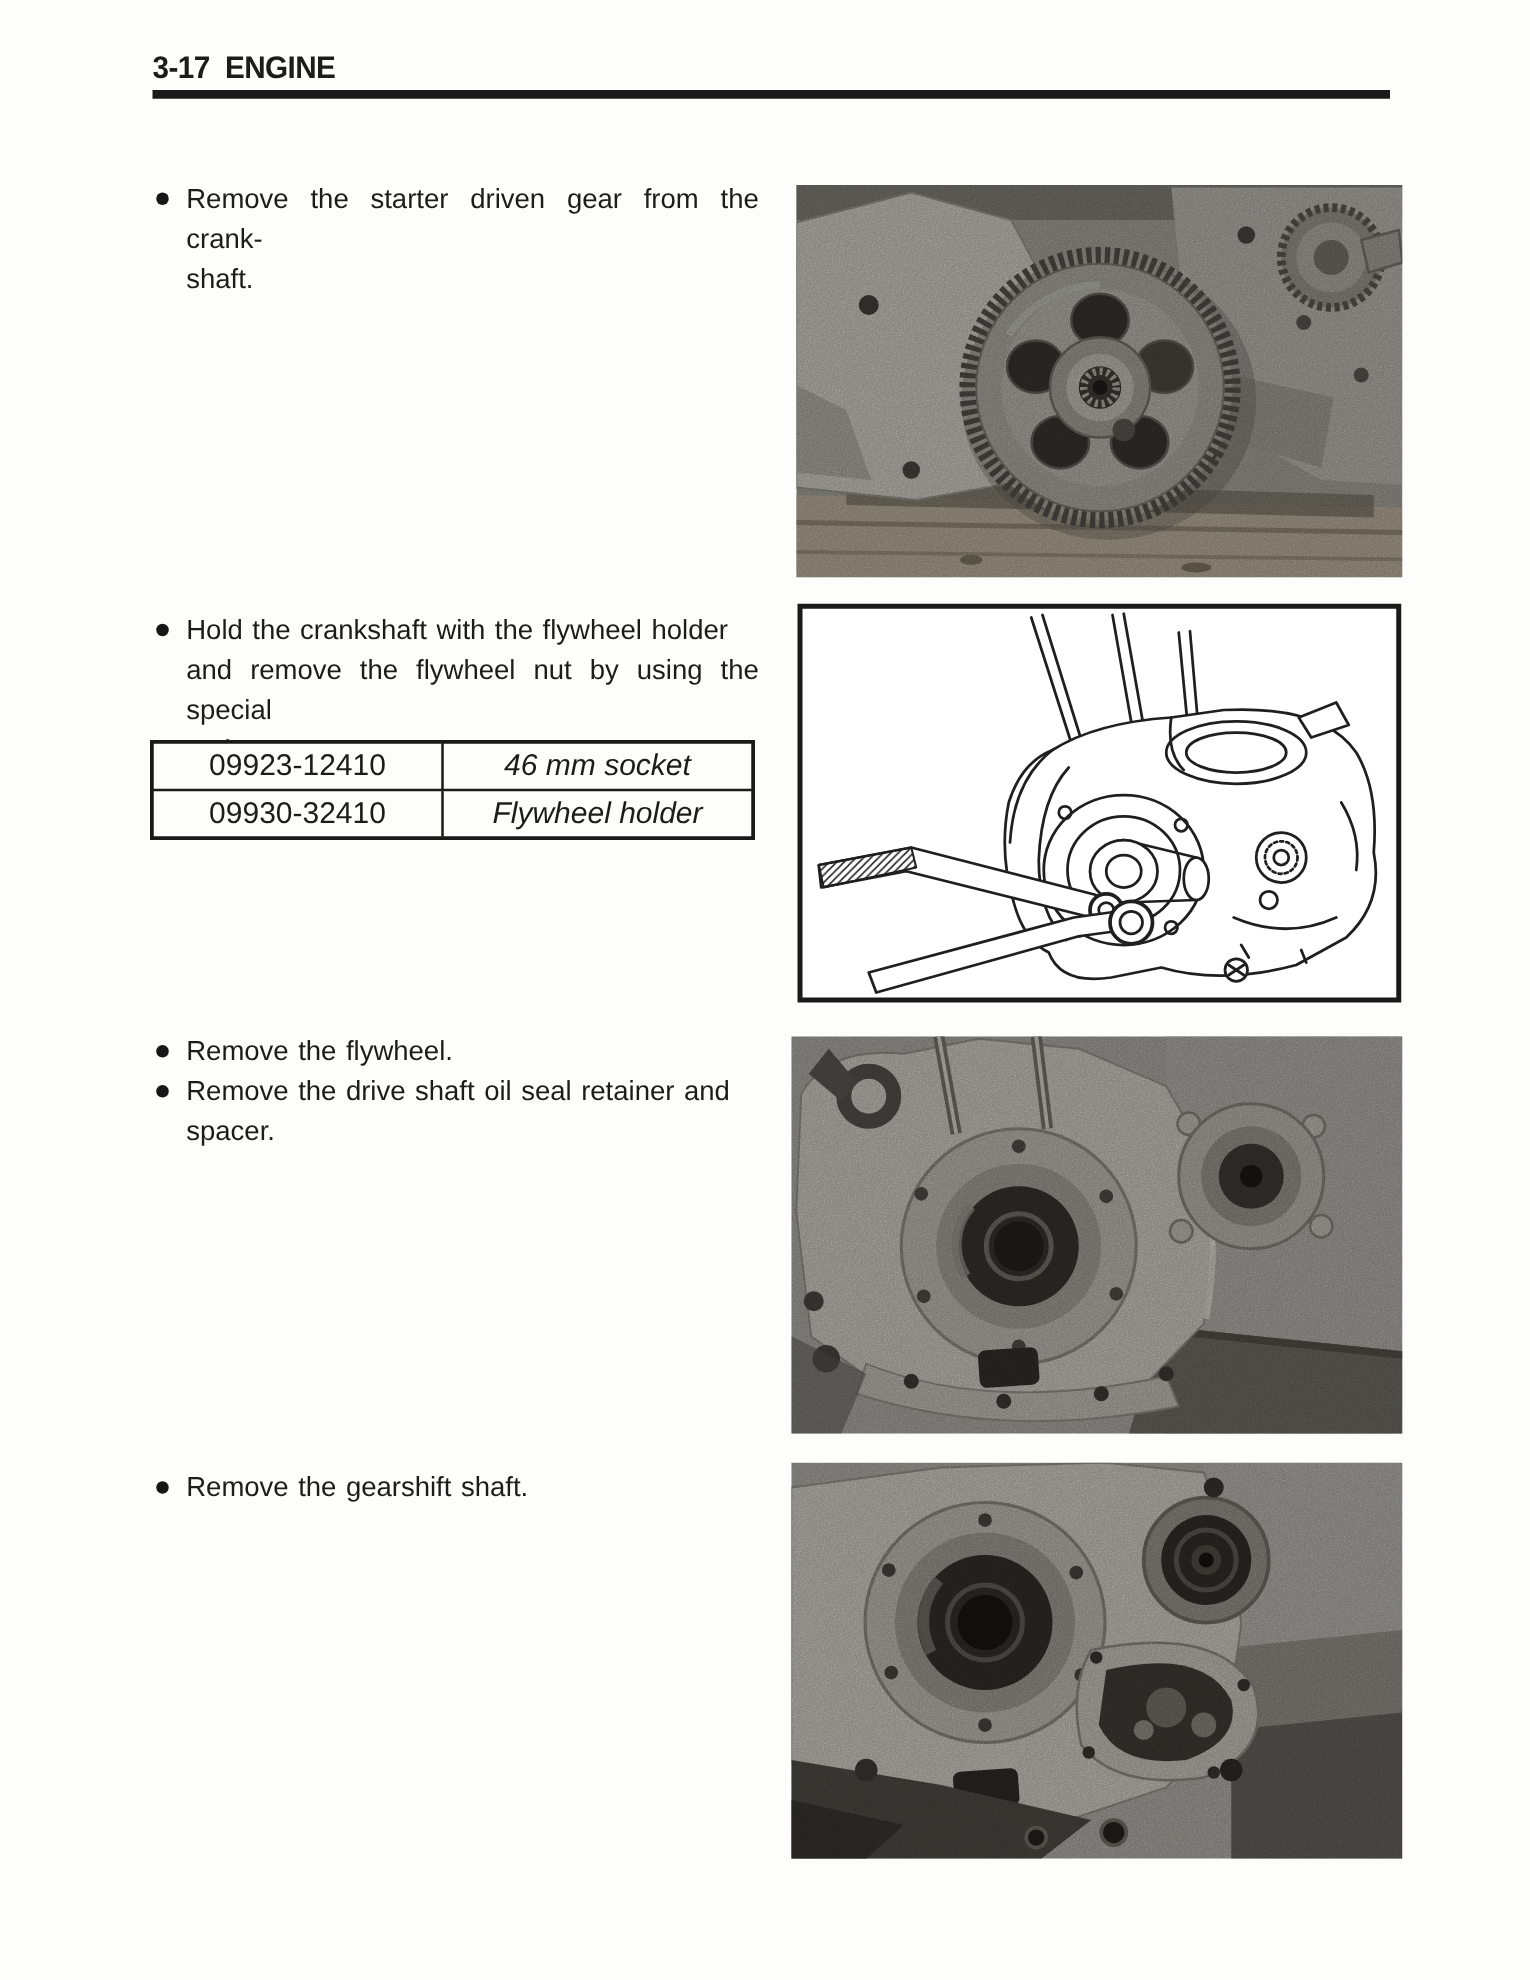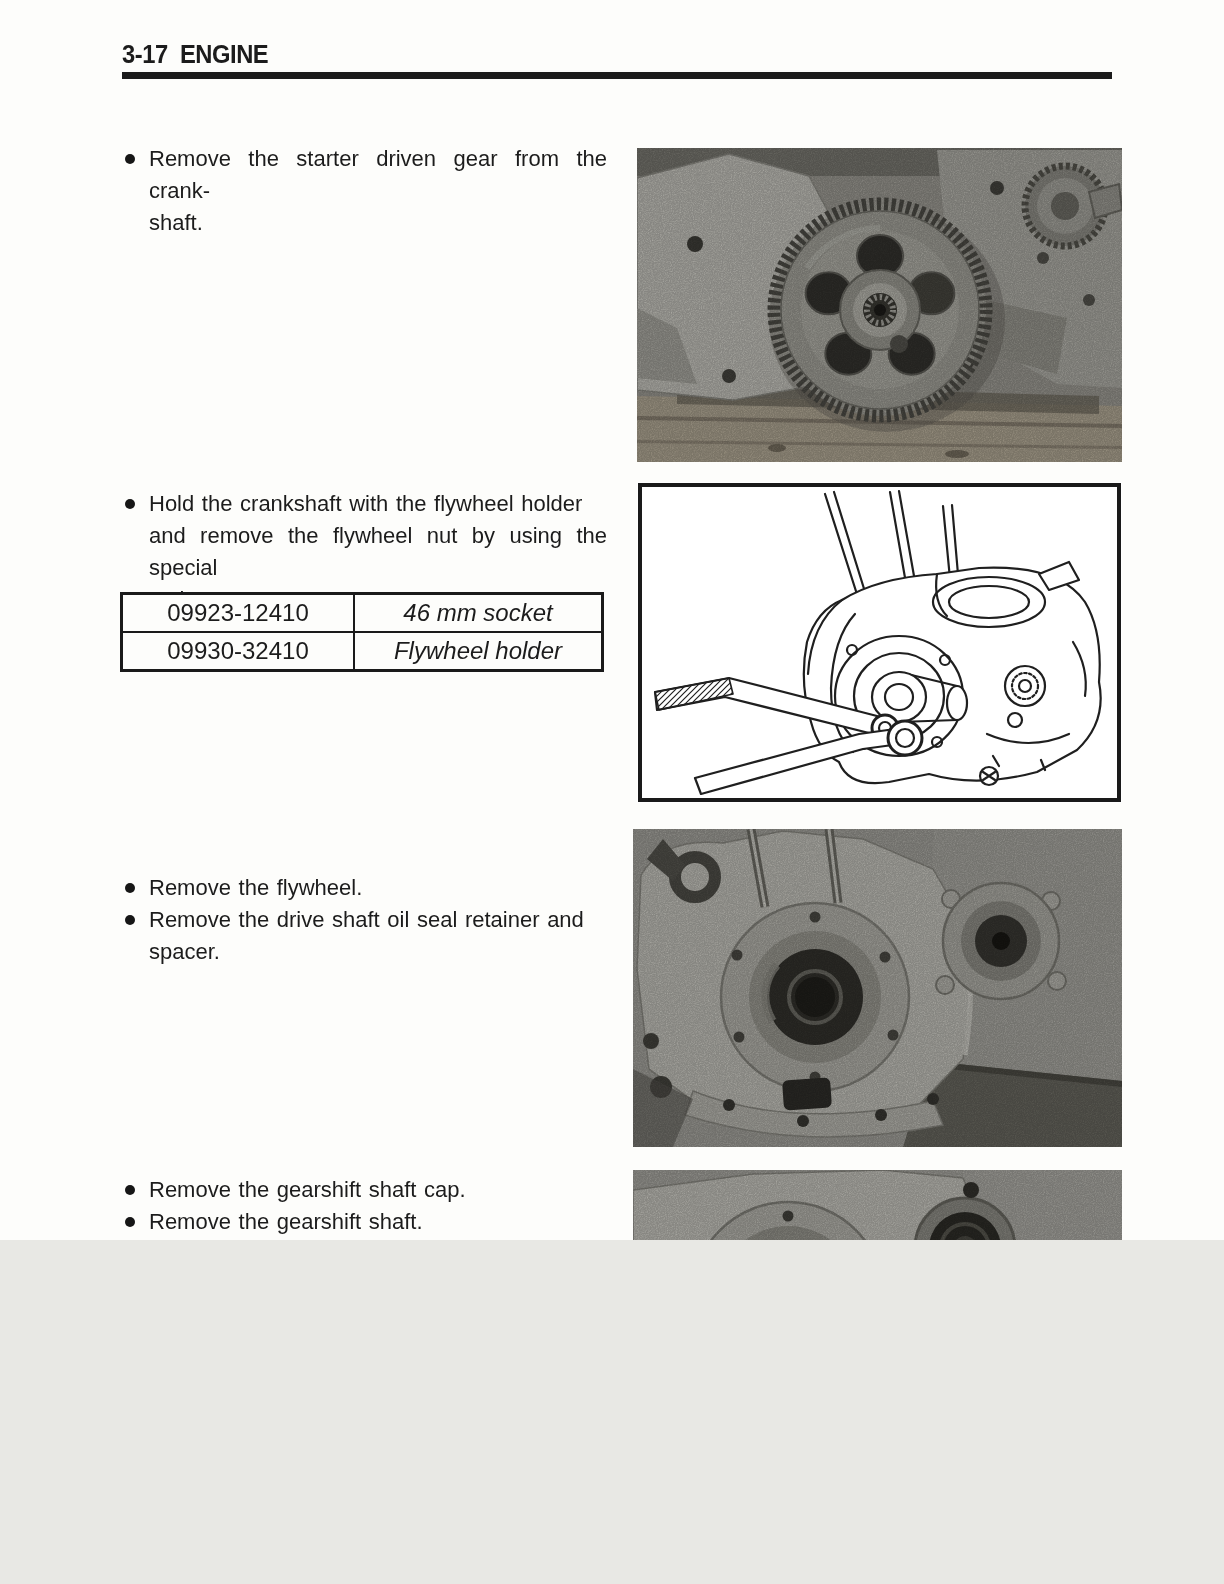--- a/index.html
+++ b/index.html
@@ -1,17 +1,17 @@
 <!DOCTYPE html>
 <html><head>
 <meta charset="utf-8">
 <style>
   html,body{margin:0;padding:0;background:#e8e8e4;}
   .page{
-    position:relative; width:1224px; height:1240px; margin:0 auto;
+    position:relative; width:1224px; height:1584px; margin:0 auto;
     background:#fdfdfb; overflow:hidden;
     font-family:"Liberation Sans", sans-serif; color:#1c1c1c;
   }
   
   .hdr{position:absolute; left:122px; top:40px; display:flex; gap:13px;
        font-size:25px; font-weight:bold; letter-spacing:-0.5px;
        transform:scaleX(.95); transform-origin:left;}
   .rule{position:absolute; left:122px; top:72px; width:990px; height:7px; background:#1b1b1b;}
   
   .steps{position:absolute; display:flex; flex-direction:column;}
@@ -67,37 +67,33 @@
       <td class="c1">09923-12410</td>
       <td class="c2">46 mm socket</td>
     </tr>
     <tr>
       <td class="c1">09930-32410</td>
       <td class="c2">Flywheel holder</td>
     </tr>
   </tbody>
     </table>
 
-  <div class="steps" style="left:122px; top:825px;margin-top:47px;">
+  <div class="steps" style="left:122px; top:825px;">
     <div class="step">
       <span class="bullet"></span>
       <span class="step-text">Remove the flywheel.</span>
     </div>
     <div class="step">
       <span class="bullet"></span>
       <span class="step-text">Remove the drive shaft oil seal retainer and
 spacer.</span>
     </div>
   </div>
 
   <div class="steps" style="left:122px; top:1174px;">
-    <div class="step">
-      <span class="bullet"></span>
-      <span class="step-text">Remove the gearshift shaft cap.</span>
-    </div>
     <div class="step">
       <span class="bullet"></span>
       <span class="step-text">Remove the gearshift shaft.</span>
     </div>
   </div>
 
   <div class="fig" style="left:637px; top:148px; width:485px; height:314px;">
     <svg width="485" height="314" viewBox="0 0 485 314" xmlns="http://www.w3.org/2000/svg">
       <defs>
         <filter id="g1">

